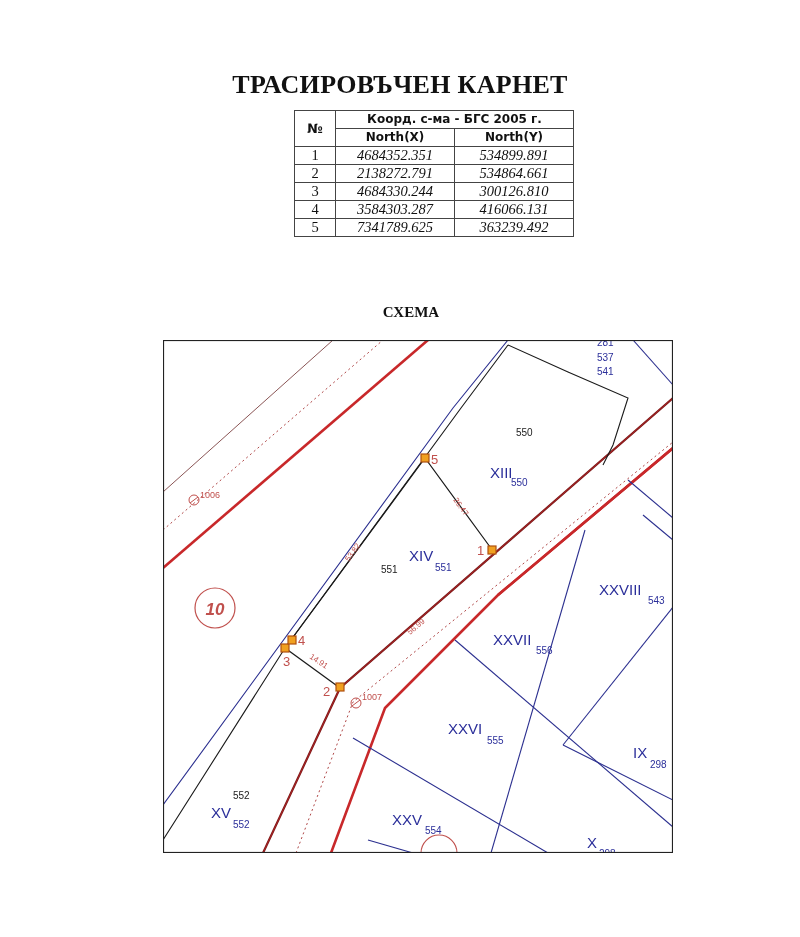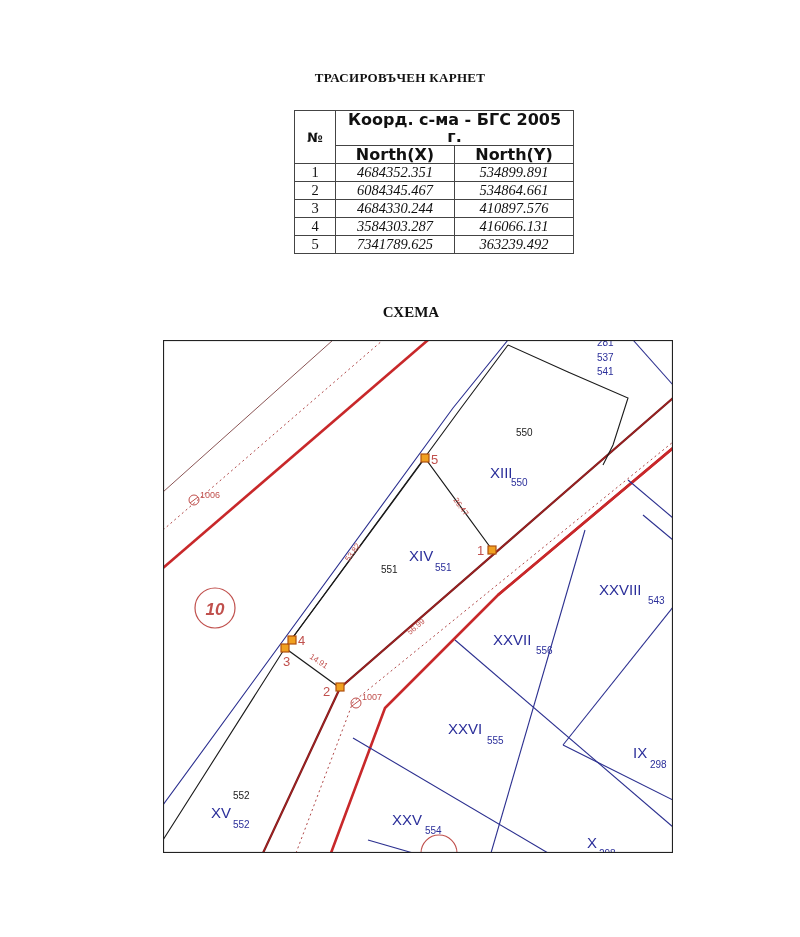--- a/index.html
+++ b/index.html
@@ -1,20 +1,20 @@
 <!DOCTYPE html>
 <html><head>
   <meta charset="utf-8">
   <style>
     html, body { margin: 0; padding: 0; background: #ffffff; }
     body { width: 800px; height: 937px; position: relative; overflow: hidden; font-family: "Liberation Serif", serif; color: #111; }
-    .doc-title { position: absolute; top: 70px; left: 0; width: 800px; text-align: center; font-family: "Liberation Serif", serif; font-weight: bold; font-size: 13px; letter-spacing: 0.3px; }
+    .doc-title { position: absolute; top: 70px; left: 0; width: 800px; text-align: center; font-family: "Liberation Serif", serif; font-weight: bold; font-size: 26px; letter-spacing: 0.3px; }
     table.coords { position: absolute; top: 110px; left: 294px; border-collapse: collapse; font-size: 14.5px; }
     table.coords td, table.coords th { border: 1px solid #444; padding: 0 4px; height: 17px; line-height: 17px; text-align: center; }
-    table.coords th { font-family: "DejaVu Sans", sans-serif; font-weight: bold; font-size: 16px; }
+    table.coords th { font-family: "DejaVu Sans", sans-serif; font-weight: bold; font-size: 12px; }
     table.coords th.no { width: 32px; font-size: 13px; }
     table.coords td.num { font-family: "Liberation Serif", serif; }
     table.coords td.val { width: 110px; font-family: "Liberation Serif", serif; font-style: italic; }
     .schema-title { position: absolute; top: 304px; left: 0; width: 800px; text-align: center; font-weight: bold; font-size: 15px; font-family: "Liberation Serif", serif; padding-left: 11px; }
     .map { position: absolute; left: 163px; top: 340px; width: 510px; height: 513px; }
     svg text { font-family: "Liberation Sans", sans-serif; }
   </style>
 </head>
 <body>
 
@@ -32,27 +32,27 @@
     </tr>
   </thead>
   <tbody>
     <tr>
       <td class="num">1</td>
       <td class="val">4684352.351</td>
       <td class="val">534899.891</td>
     </tr>
     <tr>
       <td class="num">2</td>
-      <td class="val">6084345.467</td>
+      <td class="val">2138272.791</td>
       <td class="val">534864.661</td>
     </tr>
     <tr>
       <td class="num">3</td>
       <td class="val">4684330.244</td>
-      <td class="val">410897.576</td>
+      <td class="val">300126.810</td>
     </tr>
     <tr>
       <td class="num">4</td>
       <td class="val">3584303.287</td>
       <td class="val">416066.131</td>
     </tr>
     <tr>
       <td class="num">5</td>
       <td class="val">7341789.625</td>
       <td class="val">363239.492</td>

